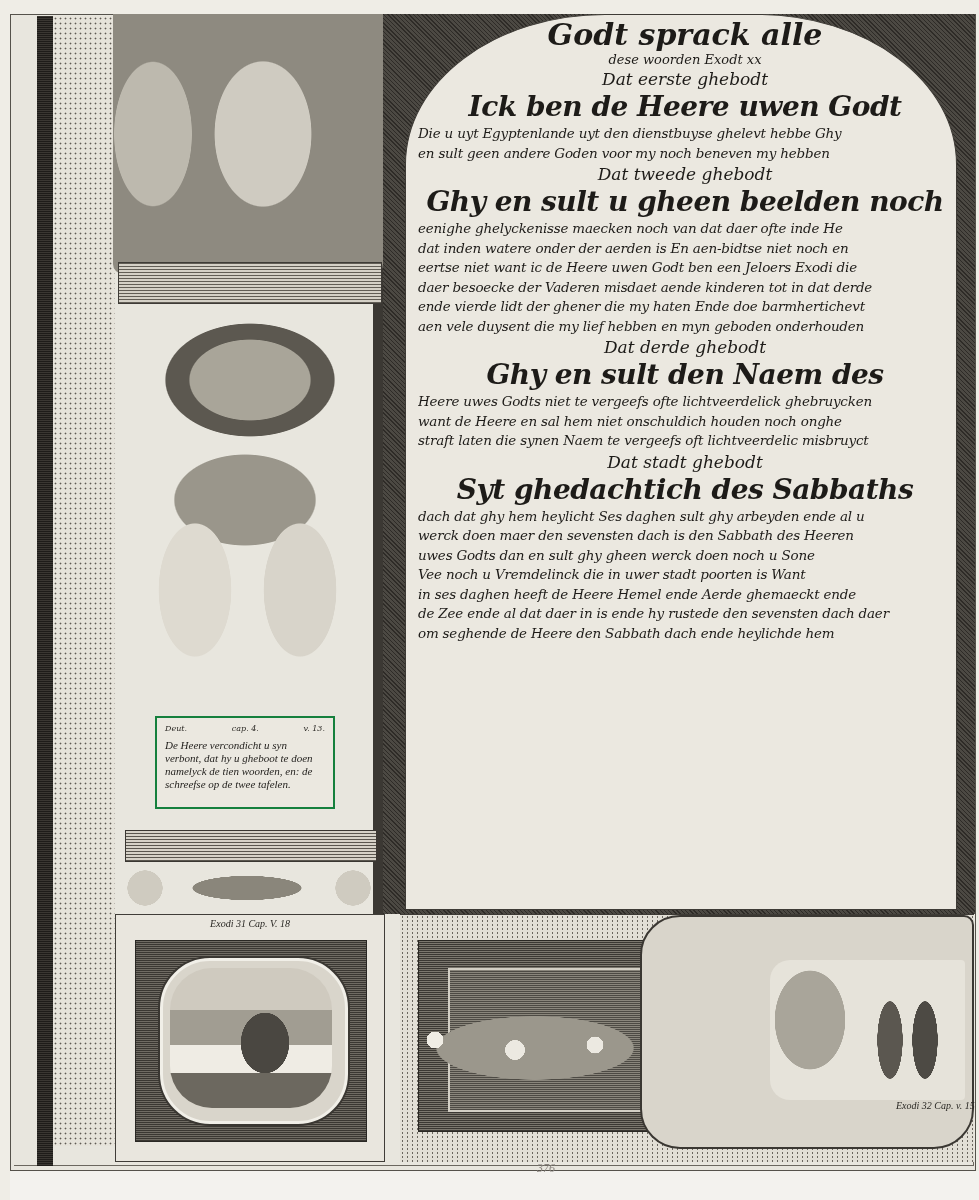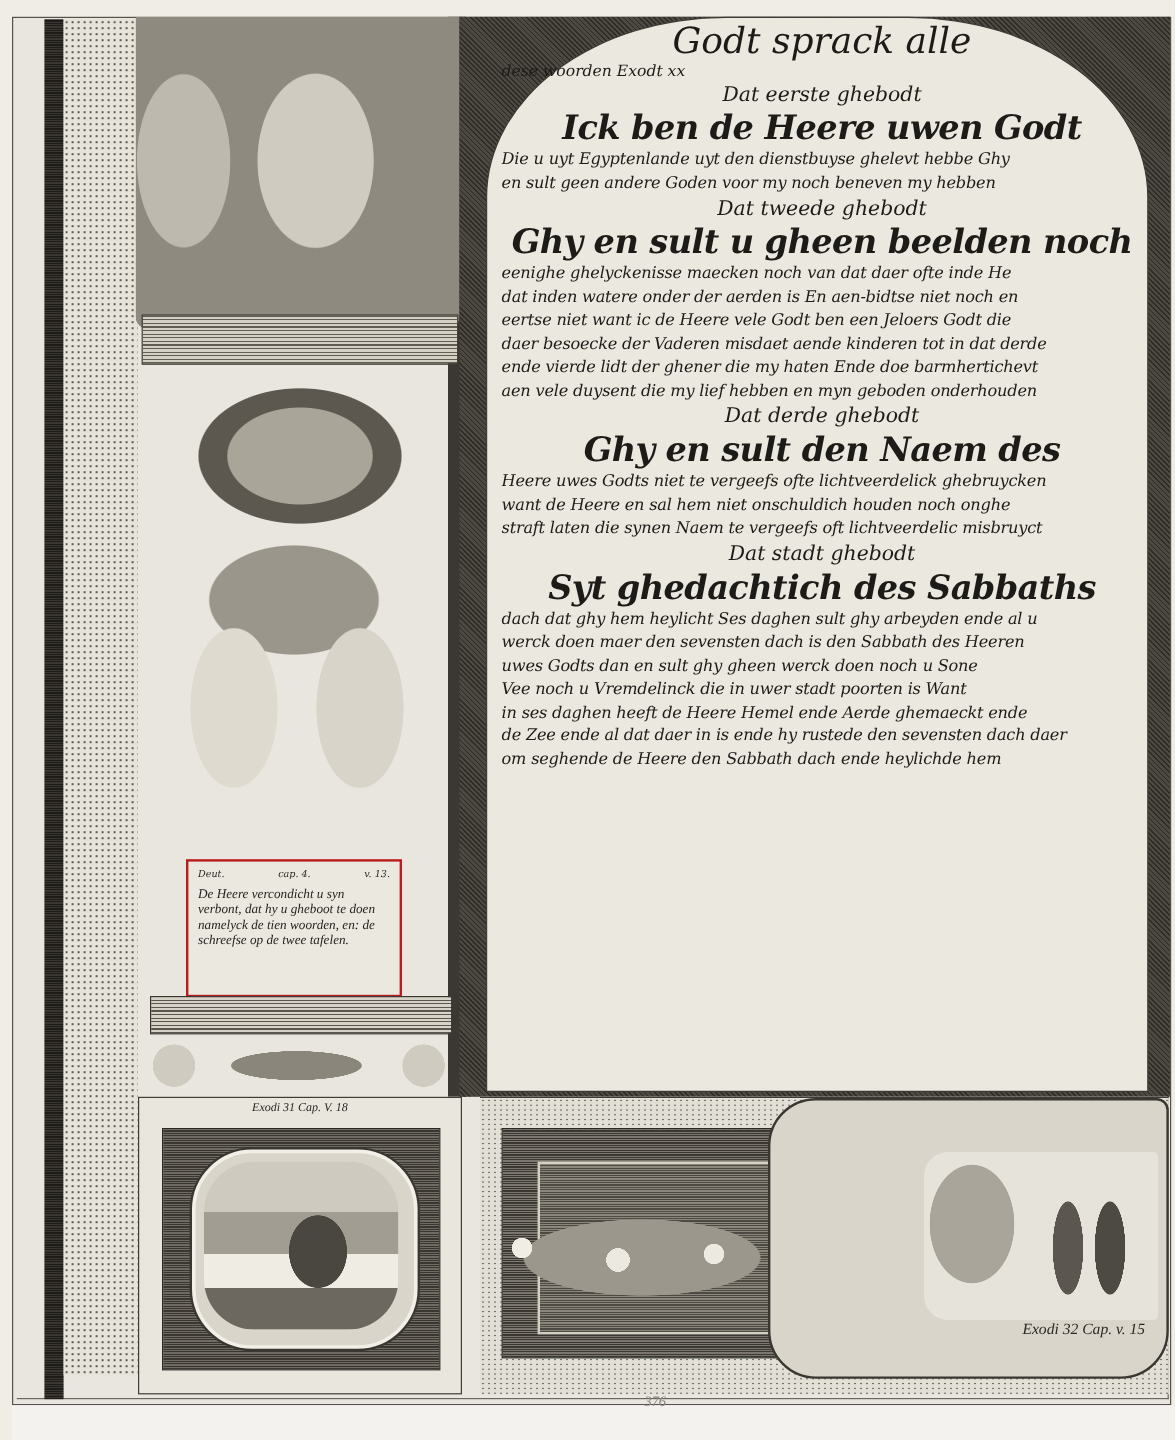--- a/index.html
+++ b/index.html
@@ -26,59 +26,59 @@
      background: radial-gradient(ellipse 80px 120px at 150px 120px, #cfcbc1 0 60%, transparent 61%),
                  radial-gradient(ellipse 70px 130px at 40px 120px, #bdb9ae 0 55%, transparent 56%),
                  #8e8a80; border-radius: 0 0 10px 10px; }
   .pedestal { left: 118px; top: 262px; width: 262px; height: 40px; background: repeating-linear-gradient(0deg, #615d55 0 1px, #d4d0c6 1px 3px); border: 1px solid #3e3b36; }
   .vase { left: 130px; top: 300px; width: 240px; height: 160px;
      background: radial-gradient(ellipse 120px 80px at 120px 80px, #a9a599 0 50%, #5c5850 51% 70%, transparent 71%); }
   .putti { left: 105px; top: 440px; width: 285px; height: 280px;
      background: radial-gradient(ellipse 60px 110px at 90px 150px, #dedad0 0 60%, transparent 61%),
                  radial-gradient(ellipse 60px 110px at 195px 150px, #d8d4ca 0 60%, transparent 61%),
                  radial-gradient(ellipse 140px 90px at 140px 60px, #9a968b 0 50%, transparent 51%); }
-  .inscr-box { left: 155px; top: 716px; width: 180px; height: 115px; border: 2px solid #b91c1c; background: #ebe8e0; box-sizing: border-box; padding: 6px 8px; }
+  .inscr-box { left: 155px; top: 716px; width: 180px; height: 93px; border: 2px solid #15803d; background: #ebe8e0; box-sizing: border-box; padding: 6px 8px; }
   .ref-row { display: flex; justify-content: space-between; font-family: "DejaVu Serif", serif; font-style: italic; font-size: 8px; color: #2c2a26; }
   .inscr-text { font-family: "Liberation Serif", serif; font-style: italic; font-size: 11px; line-height: 13px; margin-top: 6px; color: #1f1d1a; }
   .base { left: 125px; top: 830px; width: 250px; height: 30px; background: repeating-linear-gradient(0deg, #5a564f 0 1px, #d6d2c8 1px 3px); border: 1px solid #3a3732; }
   .cherubs { left: 115px; top: 860px; width: 265px; height: 56px; background: radial-gradient(ellipse 25px 25px at 30px 28px, #cfcbc0 0 70%, transparent 71%), radial-gradient(ellipse 25px 25px at 238px 28px, #cfcbc0 0 70%, transparent 71%), radial-gradient(ellipse 90px 20px at 132px 28px, #8a867b 0 60%, transparent 61%); }
   
   .panel-l { left: 115px; top: 914px; width: 270px; height: 248px; border: 1px solid #403d38; background: #e9e6de; box-sizing: border-box; }
   .panel-l-cap { left: 115px; top: 918px; width: 270px; text-align: center; font-family: "Liberation Serif", serif; font-style: italic; font-size: 10px; color: #2a2824; }
   .panel-l-frame { left: 135px; top: 940px; width: 230px; height: 200px; background: repeating-linear-gradient(0deg, #3a3732 0 1px, #6f6b63 1px 2px); border: 1px solid #2a2824; }
   .cartouche { left: 160px; top: 958px; width: 182px; height: 160px; border-radius: 50px; background: #d9d5cb; border: 3px solid #f1efe8; box-shadow: 0 0 0 2px #3a3732; }
   .scene-moses { left: 170px; top: 968px; width: 162px; height: 140px; border-radius: 42px;
      background: radial-gradient(ellipse 40px 50px at 95px 75px, #4a4741 0 60%, transparent 61%),
                  linear-gradient(180deg, #cfcabf 0 30%, #a19d92 30% 55%, #efece4 55% 75%, #6c685f 75%); }
   
   .drape { left: 383px; top: 14px; width: 592px; height: 900px; background: repeating-linear-gradient(45deg, #2e2b27 0 1px, #4c4943 1px 3px); }
   .tablet { left: 405px; top: 14px; width: 552px; height: 896px; background: #ebe8e0; border: 1px solid #3e3b36; border-radius: 200px 200px 0 0 / 150px 150px 0 0; box-sizing: border-box; }
   .tablet-text { left: 418px; top: 18px; width: 534px; }
   .cal { font-family: "DejaVu Serif", serif; color: #1d1b18; text-align: left; white-space: nowrap; overflow: hidden; }
-  .cal.title { font-size: 30px; line-height: 34px; text-align: center; font-weight: normal; font-style: italic; }
-  .cal.sub { font-size: 13px; line-height: 16px; text-align: left; font-style: italic; }
+  .cal.title { font-size: 30px; line-height: 34px; text-align: center; font-weight: bold; font-style: italic; }
+  .cal.sub { font-size: 13px; line-height: 16px; text-align: center; font-style: italic; }
   .cal.head { font-size: 17px; line-height: 22px; text-align: center; font-style: italic; }
   .cal.big { font-size: 28px; line-height: 34px; text-align: center; font-weight: bold; font-style: italic; letter-spacing: -0.5px; }
   .cal.body { font-size: 13.5px; line-height: 19.5px; font-style: italic; letter-spacing: -0.2px; }
   
   .panel-r { left: 400px; top: 914px; width: 574px; height: 247px; background-color: #e2dfd6; background-image: radial-gradient(#6a665e 0.8px, transparent 1.1px); background-size: 5px 4px; border-top: 1px solid #3e3b36; }
   .panel-r-frame { left: 418px; top: 940px; width: 420px; height: 190px; background: repeating-linear-gradient(0deg, #3b3833 0 1px, #7b776e 1px 2px); border: 1px solid #2a2824; }
   .panel-r-inner { left: 448px; top: 968px; width: 260px; height: 140px; background: repeating-linear-gradient(0deg, #4d4a44 0 1px, #8a867c 1px 2px); border: 2px solid #d3cfc5; }
   .garland { left: 395px; top: 1000px; width: 280px; height: 95px; border-radius: 50px;
      background: radial-gradient(circle 12px at 40px 40px, #f0ede5 0 70%, transparent 71%),
                  radial-gradient(circle 14px at 120px 50px, #ece9e1 0 70%, transparent 71%),
                  radial-gradient(circle 12px at 200px 45px, #ece9e1 0 70%, transparent 71%),
                  radial-gradient(ellipse 140px 45px at 140px 48px, #9b978c 0 70%, transparent 71%); }
   .scroll { left: 640px; top: 915px; width: 330px; height: 230px; border-radius: 40px 10px 40px 40px; background: #d9d5cb; border: 2px solid #3a3732; }
   .scene-exodus { left: 770px; top: 960px; width: 195px; height: 140px;
      background: radial-gradient(ellipse 18px 55px at 120px 80px, #5b5750 0 70%, transparent 71%),
                  radial-gradient(ellipse 18px 55px at 155px 80px, #4d4a44 0 70%, transparent 71%),
                  radial-gradient(ellipse 50px 70px at 40px 60px, #a9a59a 0 70%, transparent 71%),
                  #e6e3da; border-radius: 20px 4px 4px 20px; }
-  .exodus-cap { left: 852px; top: 1100px; font-family: "Liberation Serif", serif; font-style: italic; font-size: 13px; color: #2a2824; }
+  .exodus-cap { left: 896px; top: 1100px; font-family: "Liberation Serif", serif; font-style: italic; font-size: 10px; color: #2a2824; }
   .plate-number { left: 537px; top: 1161px; font-family: "Liberation Serif", serif; font-style: italic; font-size: 12px; color: #8b8680; }
   .bottom-strip { left: 10px; top: 1171px; width: 969px; height: 29px; background: #f3f2ee; }
 </style>
 </head>
 <body>
 
 <div class="abs plate"></div>
 <div class="abs plate-inner"></div>
 <div class="abs pil-dark"></div>
 <div class="abs pil-dot"></div>
@@ -113,21 +113,21 @@
   <div class="cal title">Godt sprack alle</div>
   <div class="cal sub">dese woorden Exodt xx</div>
   <div class="cal head">Dat eerste ghebodt</div>
   <div class="cal big">Ick ben de Heere uwen Godt</div>
   <div class="cal body">Die u uyt Egyptenlande uyt den dienstbuyse ghelevt hebbe Ghy</div>
   <div class="cal body">en sult geen andere Goden voor my noch beneven my hebben</div>
   <div class="cal head">Dat tweede ghebodt</div>
   <div class="cal big">Ghy en sult u gheen beelden noch</div>
   <div class="cal body">eenighe ghelyckenisse maecken noch van dat daer ofte inde He</div>
   <div class="cal body">dat inden watere onder der aerden is En aen-bidtse niet noch en</div>
-  <div class="cal body">eertse niet want ic de Heere vele Godt ben een Jeloers Godt die</div>
+  <div class="cal body">eertse niet want ic de Heere uwen Godt ben een Jeloers Exodi die</div>
   <div class="cal body">daer besoecke der Vaderen misdaet aende kinderen tot in dat derde</div>
   <div class="cal body">ende vierde lidt der ghener die my haten Ende doe barmhertichevt</div>
   <div class="cal body">aen vele duysent die my lief hebben en myn geboden onderhouden</div>
   <div class="cal head">Dat derde ghebodt</div>
   <div class="cal big">Ghy en sult den Naem des</div>
   <div class="cal body">Heere uwes Godts niet te vergeefs ofte lichtveerdelick ghebruycken</div>
   <div class="cal body">want de Heere en sal hem niet onschuldich houden noch onghe</div>
   <div class="cal body">straft laten die synen Naem te vergeefs oft lichtveerdelic misbruyct</div>
   <div class="cal head">Dat stadt ghebodt</div>
   <div class="cal big">Syt ghedachtich des Sabbaths</div>

